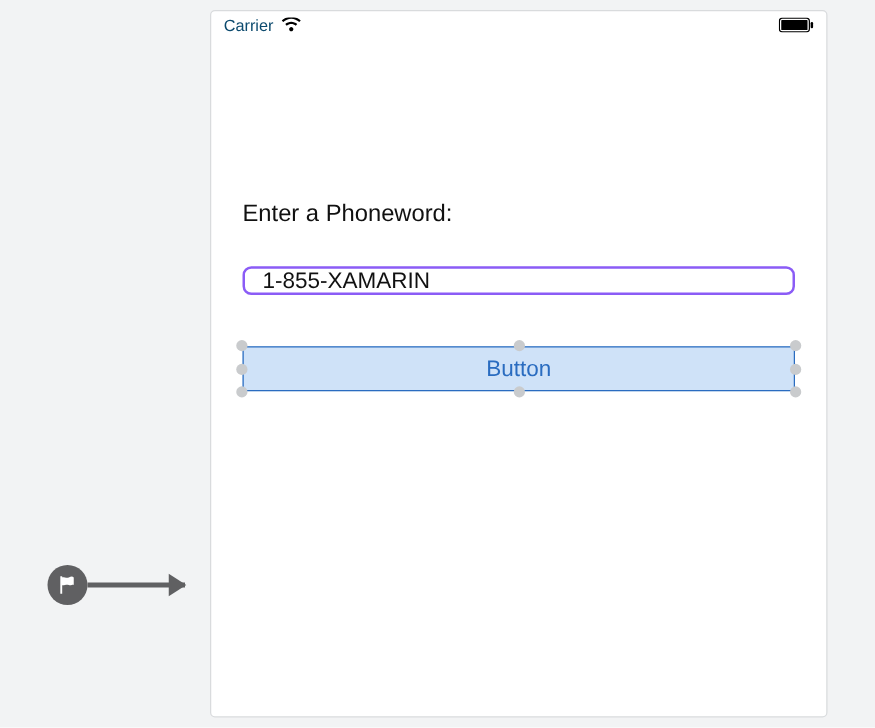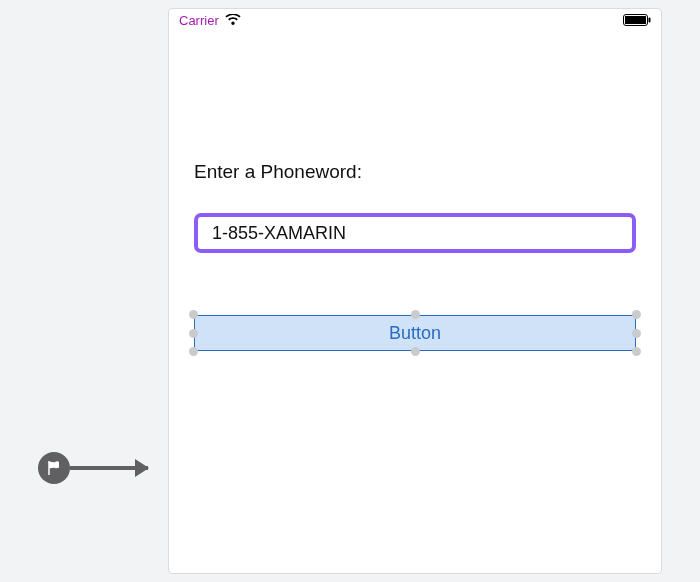--- a/index.html
+++ b/index.html
@@ -22,48 +22,48 @@
       border-radius: 4px;
       overflow: hidden;
     }
     .status-bar {
       display: flex;
       align-items: center;
       justify-content: space-between;
       height: 22px;
       padding: 0 10px;
       font-size: 13px;
-      color: #a21caf;
+      color: #0c4a6e;
     }
     .status-left { display: flex; align-items: center; gap: 6px; }
     .carrier { font-weight: 500; }
     .wifi-icon svg { display: block; }
     .battery-icon svg { display: block; }
     .content {
       padding: 130px 25px 16px 25px;
     }
     .prompt-label {
       font-size: 19px;
       color: #111;
       margin-bottom: 30px;
     }
     .phone-input {
       width: 100%;
-      height: 40px;
-      border: 4px solid #8b5cf6;
+      height: 23px;
+      border: 2px solid #8b5cf6;
       border-radius: 7px;
       padding: 0 14px;
       font-size: 18px;
       color: #111;
       background: #fff;
       outline: none;
     }
     .button-wrap {
       position: relative;
-      margin-top: 62px;
+      margin-top: 41px;
     }
     .translate-button {
       width: 100%;
       height: 36px;
       background: #cfe2f8;
       border: 1px solid #2a6cc0;
       color: #2a6cc0;
       font-size: 18px;
       text-align: center;
       line-height: 34px;

